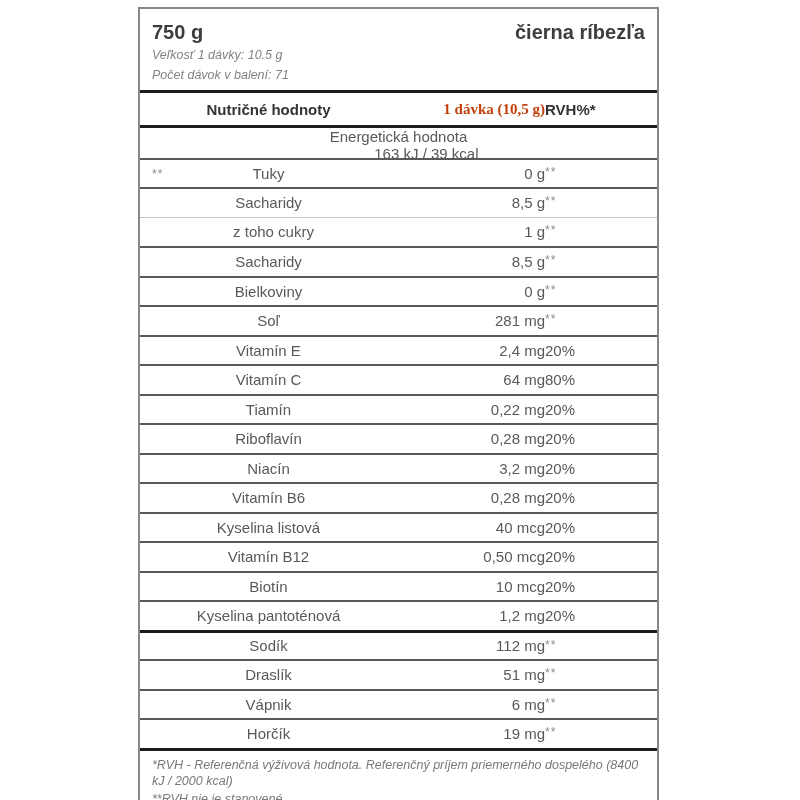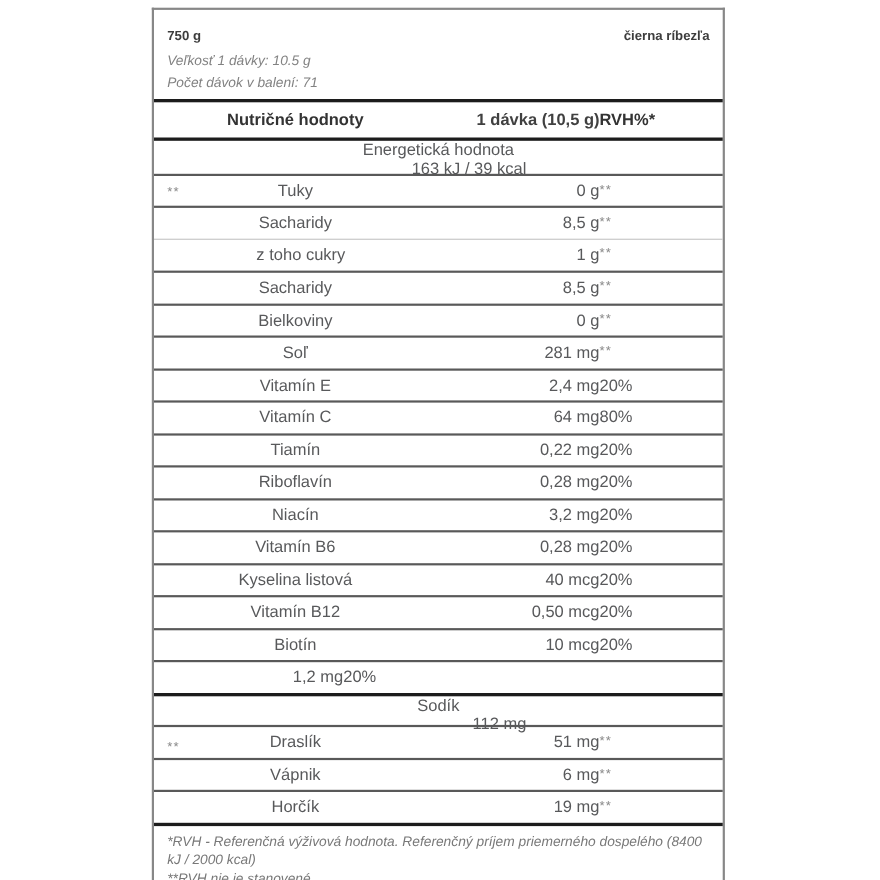--- a/index.html
+++ b/index.html
@@ -24,21 +24,21 @@
   }
   
   .intro {
     padding: 11px 12px 6px 12px;
     border-bottom: 3px solid #1c1c1c;
   }
   .intro-title-row {
     display: flex;
     justify-content: space-between;
     align-items: baseline;
-    font-size: 12px;
+    font-size: 20px;
     font-weight: bold;
     color: #3d3d3d;
     line-height: 24px;
   }
   .intro-sub {
     font-size: 12.5px;
     color: #828282;
     line-height: 18px;
     margin-top: 2px;
     font-style: italic;
@@ -48,35 +48,35 @@
   .thead {
     display: flex;
     align-items: center;
     height: 32px;
     padding: 0 12px;
     border-bottom: 3px solid #1c1c1c;
     font-size: 15px;
     font-weight: bold;
     color: #333333;
   }
-  .thead .col-value { color: #404040; }
+  .thead .col-value { color: #c2410c; font-family: Liberation Serif, serif; }
   
   .row {
     display: flex;
     align-items: center;
     height: 29.5px;
     box-sizing: border-box;
     padding: 0 12px;
     border-top: 2px solid #595959;
     font-size: 15px;
     color: #58595b;
   }
   .row:first-child { border-top: none; flex-direction: column; }
   .row.thin-top  { border-top: 1px solid #c4c4c4; }
-  .row.thick-top { border-top: 3px solid #1c1c1c; flex-direction: column; }
+  .row.thick-top { border-top: 3px solid #1c1c1c; }
   .col-label { flex: 1; text-align: center; white-space: nowrap; }
   .col-label.indent { padding-left: 10px; }
   .col-value { width: 160px; text-align: right; white-space: nowrap; }
   .col-rvh   { width: 100px; text-align: left; white-space: nowrap; }
   .col-rvh.stars {
     font-size: 12px;
     letter-spacing: 1px;
     color: #8c8c8c;
     align-self: flex-start;
     padding-top: 5px;
@@ -186,20 +186,21 @@
         <span class="col-label">Vitamín B12</span>
         <span class="col-value">0,50 mcg</span>
         <span class="col-rvh">20%</span>
       </div>
       <div class="row">
         <span class="col-label">Biotín</span>
         <span class="col-value">10 mcg</span>
         <span class="col-rvh">20%</span>
       </div>
       <div class="row">
+        <span class="col-label">Kyselina pantoténová</span>
         <span class="col-value">1,2 mg</span>
         <span class="col-rvh">20%</span>
       </div>
       <div class="row thick-top">
         <span class="col-label">Sodík</span>
         <span class="col-value">112 mg</span>
         <span class="col-rvh stars">**</span>
       </div>
       <div class="row">
         <span class="col-label">Draslík</span>

